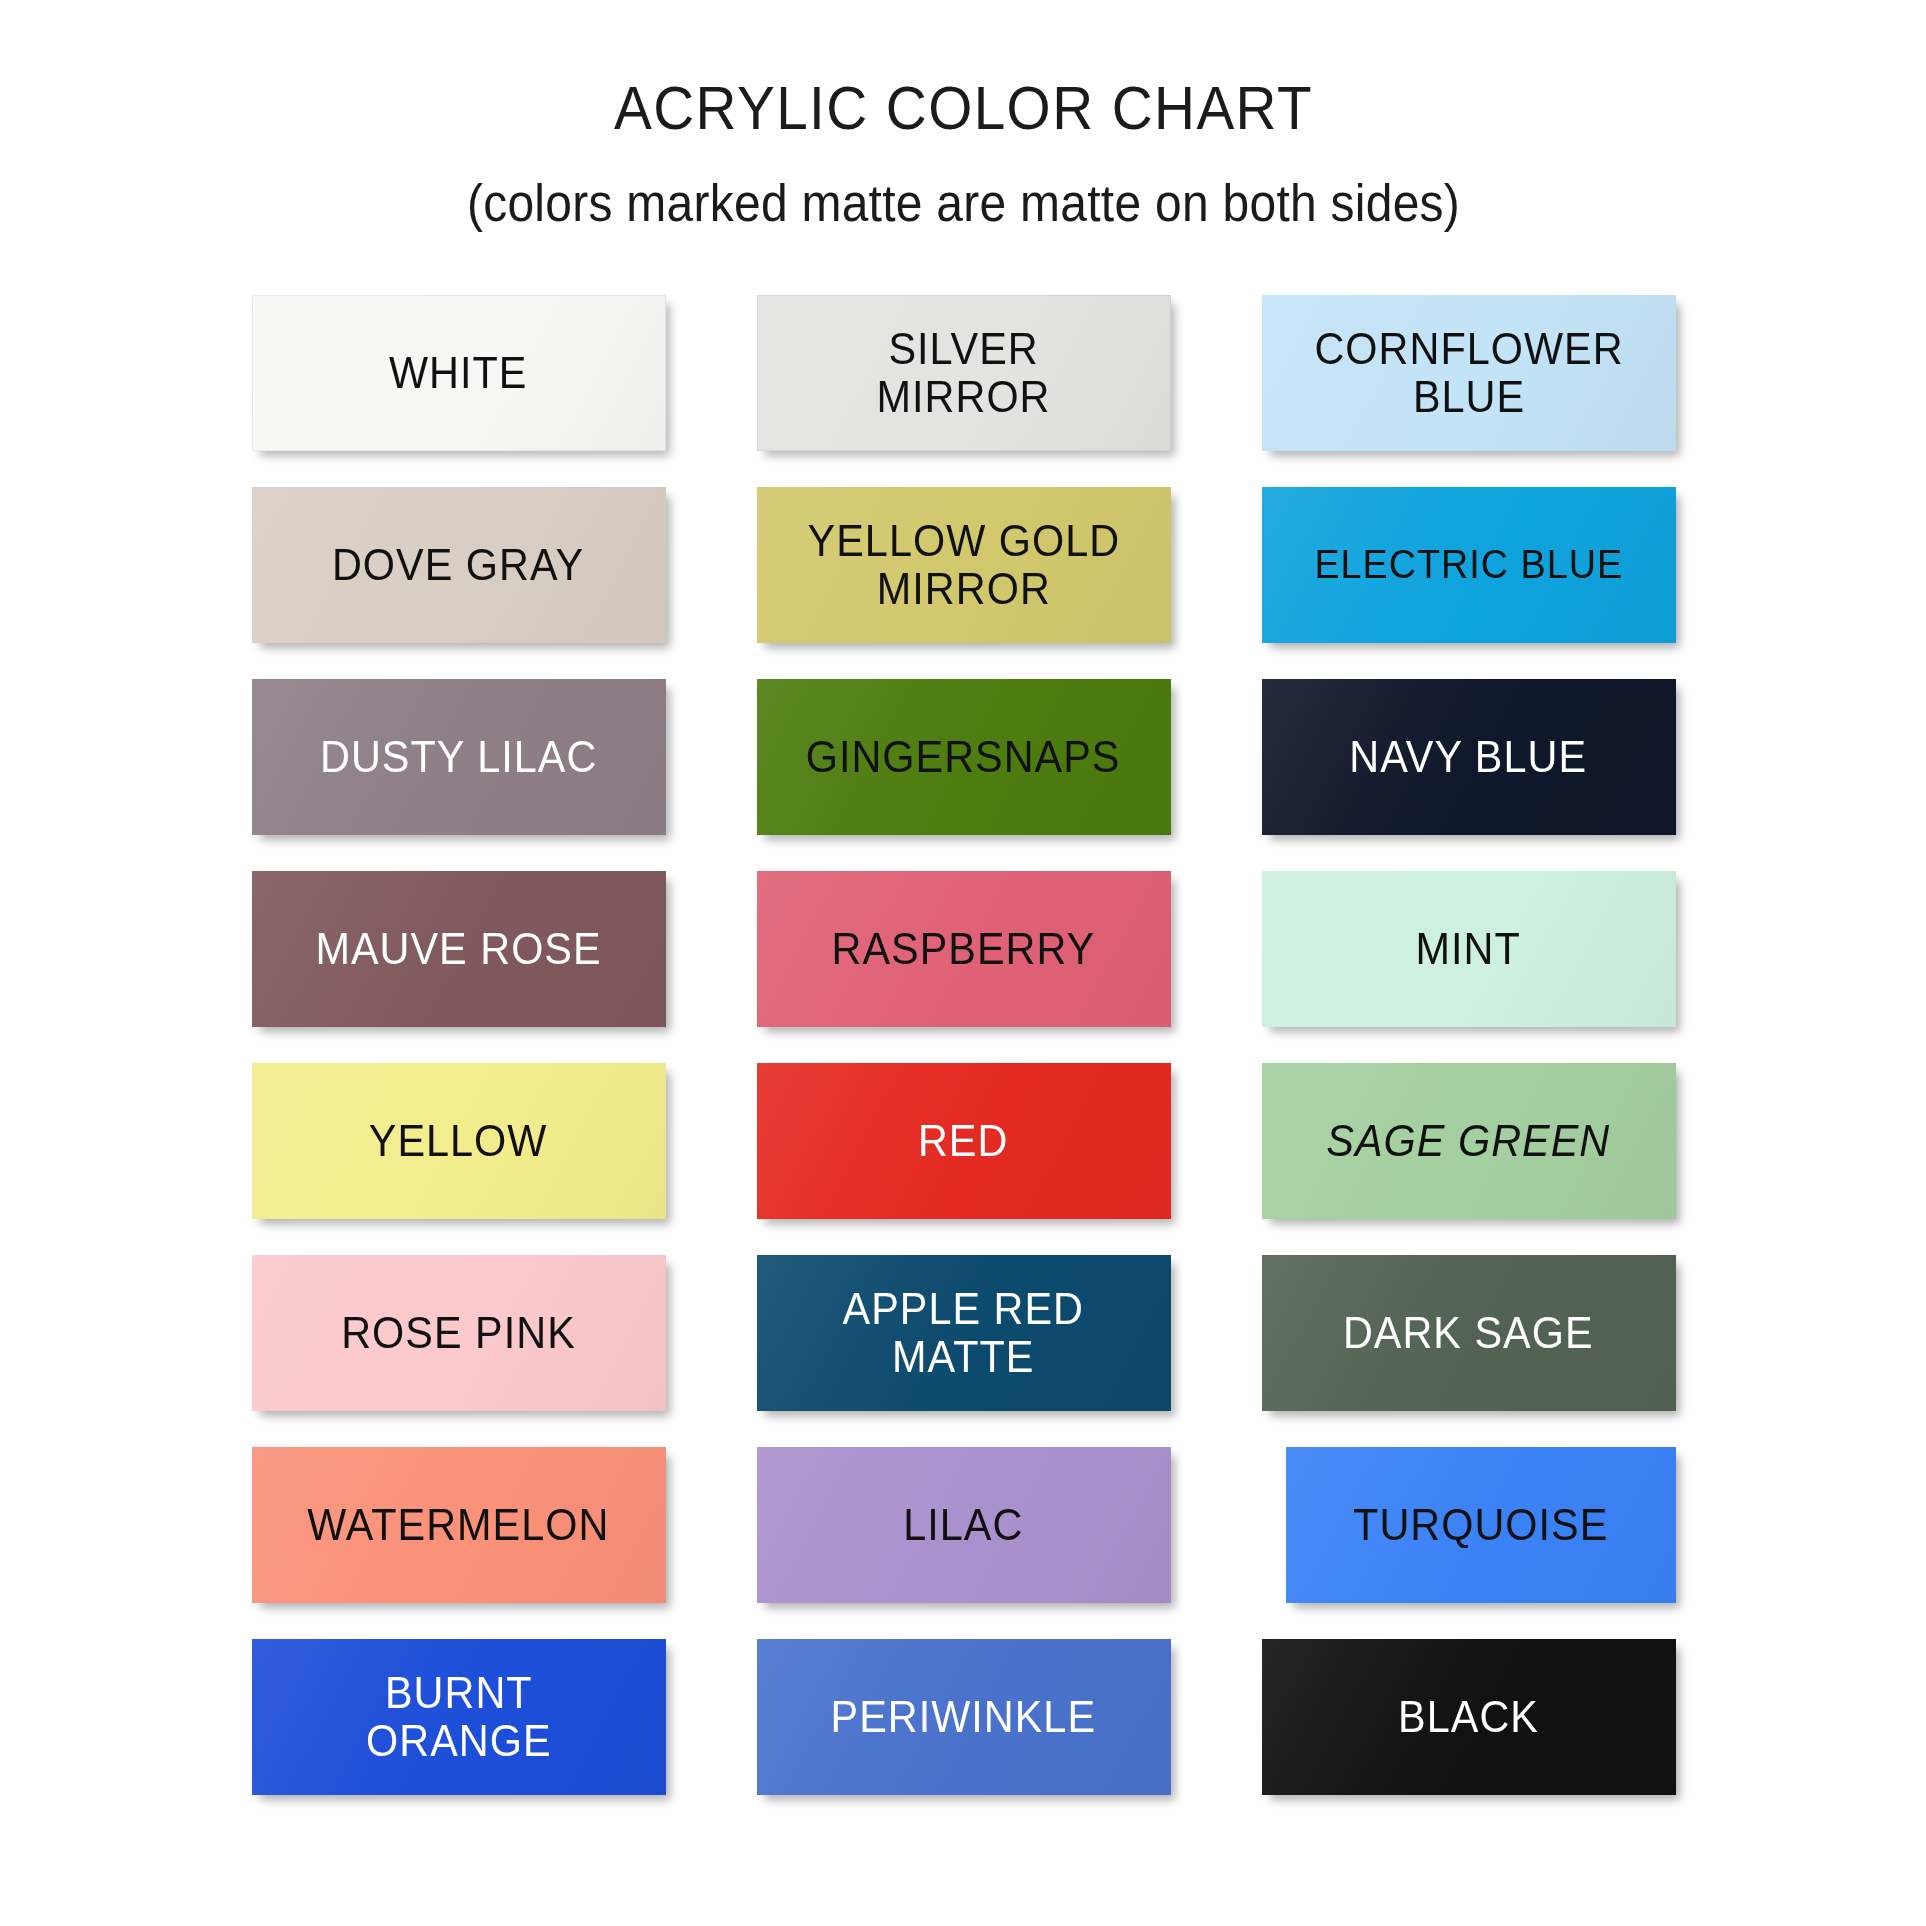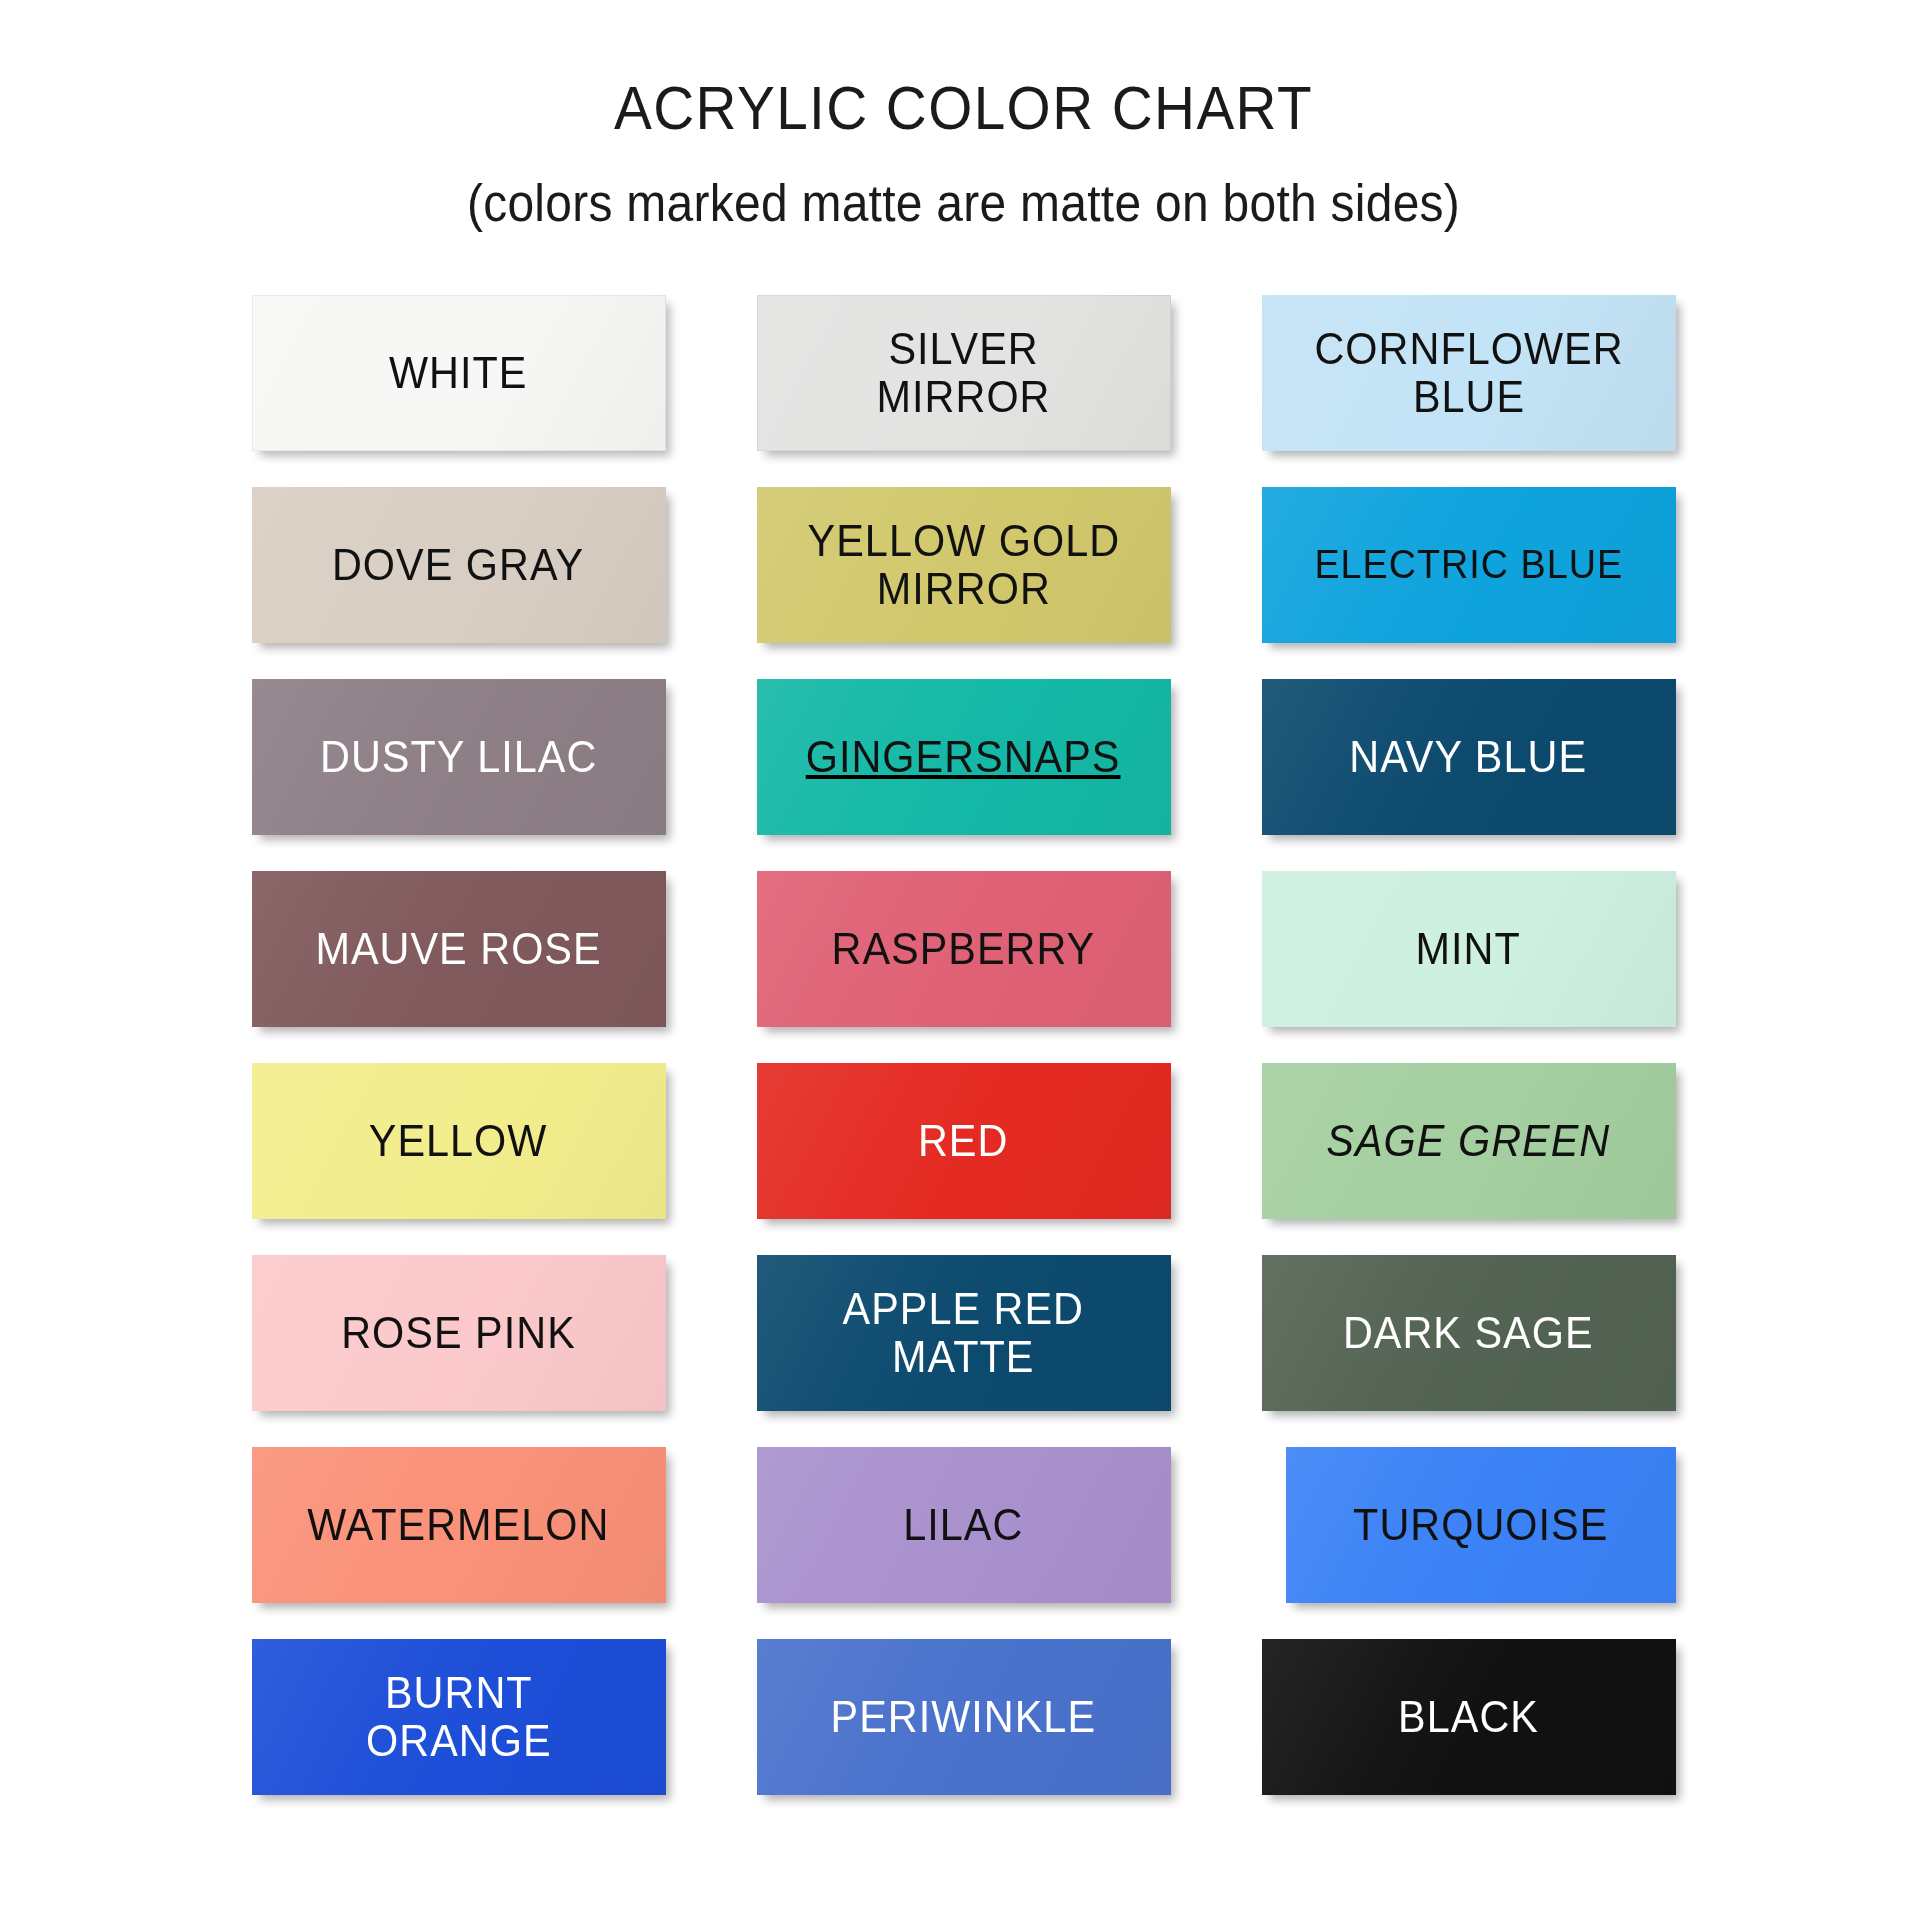--- a/index.html
+++ b/index.html
@@ -130,24 +130,24 @@
       <div class="swatch" style="background: rgb(209, 200, 109);">
         <span class="swatch-label" style="color: rgb(17, 17, 17);">YELLOW GOLD
 MIRROR</span>
       </div>
       <div class="swatch" style="background: rgb(15, 163, 221);">
         <span class="swatch-label small" style="color: rgb(17, 17, 17);">ELECTRIC BLUE</span>
       </div>
       <div class="swatch" style="background: rgb(142, 127, 135);">
         <span class="swatch-label" style="color: rgb(255, 255, 255);">DUSTY LILAC</span>
       </div>
-      <div class="swatch" style="background: #14b8a6; text-decoration: underline;">
+      <div class="swatch" style="background: #4d7c0f;">
         <span class="swatch-label" style="color: rgb(17, 17, 17);">GINGERSNAPS</span>
       </div>
-      <div class="swatch" style="background: #0c4a6e;">
+      <div class="swatch" style="background: #0f172a;">
         <span class="swatch-label" style="color: rgb(255, 255, 255);">NAVY BLUE</span>
       </div>
       <div class="swatch" style="background: rgb(128, 89, 92);">
         <span class="swatch-label" style="color: rgb(255, 255, 255);">MAUVE ROSE</span>
       </div>
       <div class="swatch" style="background: rgb(224, 97, 117);">
         <span class="swatch-label" style="color: rgb(17, 17, 17);">RASPBERRY</span>
       </div>
       <div class="swatch" style="background: rgb(205, 240, 224);">
         <span class="swatch-label" style="color: rgb(17, 17, 17);">MINT</span>

